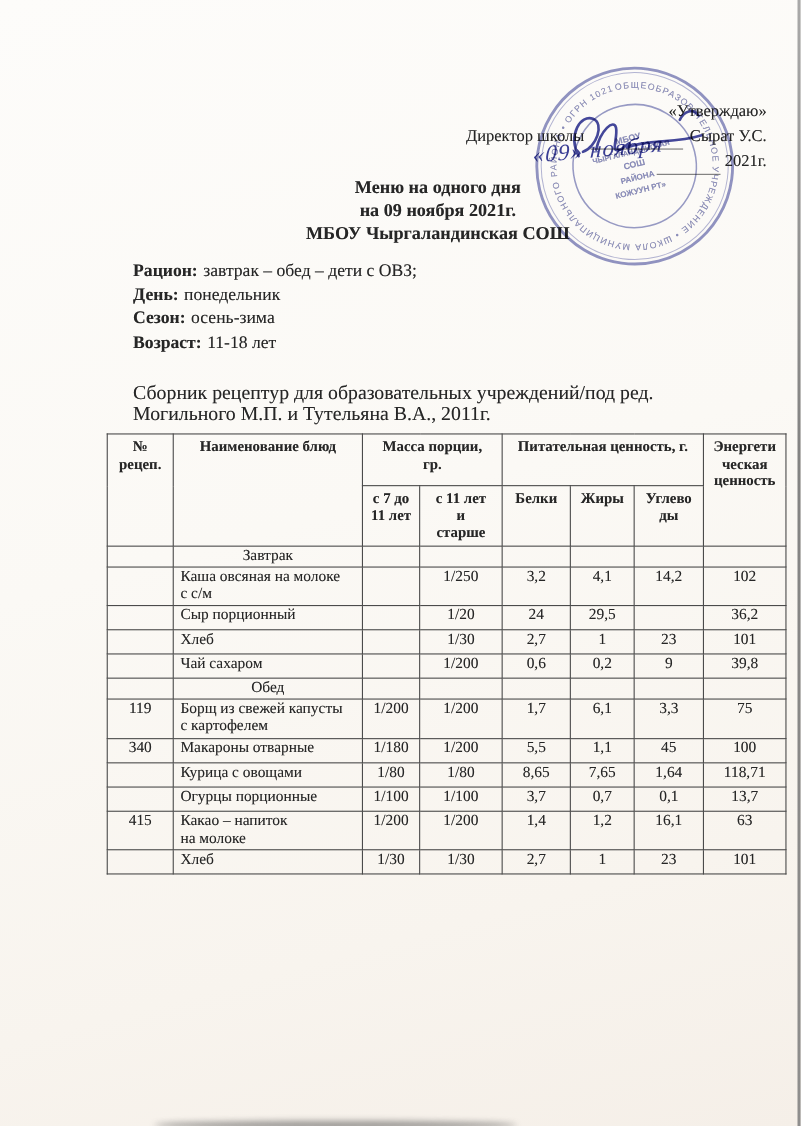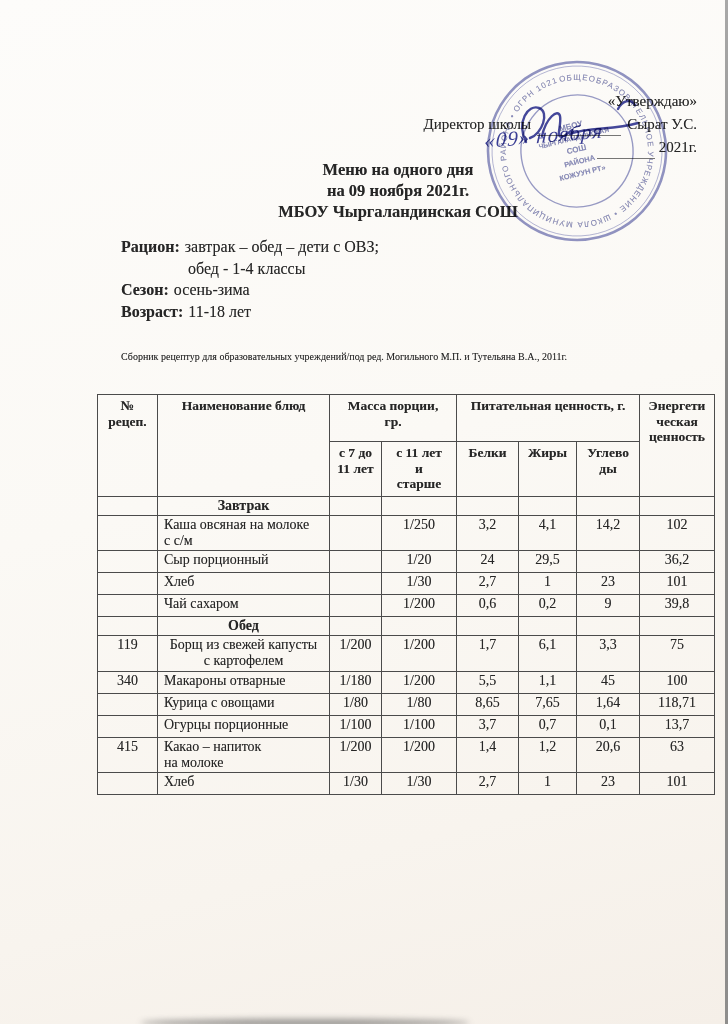--- a/index.html
+++ b/index.html
@@ -46,37 +46,37 @@
     font-weight:bold; font-size:16.5px; line-height:21px; }
 
   
   .info { position:absolute; top:236px; left:121px; z-index:2;
     font-size:16px; line-height:21.6px; }
   .iline b { margin-right:5px; }
   .iline b:empty { display:none; }
   .iline.indent { padding-left:67px; }
 
   .source { position:absolute; top:348px; left:121px; width:540px; z-index:2;
-    font-size:10px; line-height:18.5px; }
+    font-size:18px; line-height:18.5px; }
 
   
   table.menu { position:absolute; top:394px; left:97px; z-index:1;
     width:617px; border-collapse:collapse; table-layout:fixed;
     font-size:14px; line-height:1.15; }
   .menu th, .menu td { border:1px solid #4b4b4b; padding:1px 4px;
     vertical-align:top; white-space:pre-line; overflow:hidden; }
   .menu th { font-size:13.5px; font-weight:bold; text-align:center; padding-top:3px; }
   .menu tr.h1 th { height:42px; }
   .menu tr.h2 th { height:50px; }
   .menu td { text-align:center; height:19px; }
   .menu td.name { text-align:left; padding:1px 6px; }
   .menu td.name.right { text-align:left; }
-  .menu td.name.center { text-align:center; }
+  .menu td.name.center { }
   .menu tr.section td { height:15px; }
-  .menu tr.section td.name { font-weight:bold; text-align:center; }
+  .menu tr.section td.name { font-weight:normal; text-align:center; }
 </style>
 </head>
 <body>
 
 <div class="page">
 
   <svg class="stamp" width="186" height="186" viewBox="0 0 186 186" style="color: rgb(88, 93, 168);">
     <g fill="none" stroke="currentColor">
       <circle cx="93" cy="93" r="89" stroke-width="2.6" opacity="0.8"></circle>
       <circle cx="93" cy="93" r="85" stroke-width="0.9" opacity="0.55"></circle>
@@ -122,21 +122,21 @@
   </div>
 
   <div class="titles">
     <div>Меню на одного дня</div>
     <div>на 09 ноября 2021г.</div>
     <div>МБОУ Чыргаландинская СОШ</div>
   </div>
 
   <div class="info">
     <div class="iline"><b>Рацион:</b><span>завтрак – обед – дети с ОВЗ;</span></div>
-    <div class="iline indent"><span>обед - 1-4 классы</span></div>
+    <div class="iline"><b>День:</b><span>понедельник</span></div>
     <div class="iline"><b>Сезон:</b><span>осень-зима</span></div>
     <div class="iline"><b>Возраст:</b><span>11-18 лет</span></div>
   </div>
 
   <div class="source">Сборник рецептур для образовательных учреждений/под ред. Могильного М.П. и Тутельяна В.А., 2011г.</div>
 
   <table class="menu">
     <colgroup>
       <col style="width:60px">
         <col style="width:172px">
@@ -275,21 +275,21 @@
           <td>13,7</td>
         </tr>
         <tr class="dish">
           <td>415</td>
           <td class="name right">Какао – напиток
 на молоке</td>
           <td>1/200</td>
           <td>1/200</td>
           <td>1,4</td>
           <td>1,2</td>
-          <td>20,6</td>
+          <td>16,1</td>
           <td>63</td>
         </tr>
         <tr class="dish">
           <td></td>
           <td class="name right">Хлеб</td>
           <td>1/30</td>
           <td>1/30</td>
           <td>2,7</td>
           <td>1</td>
           <td>23</td>

